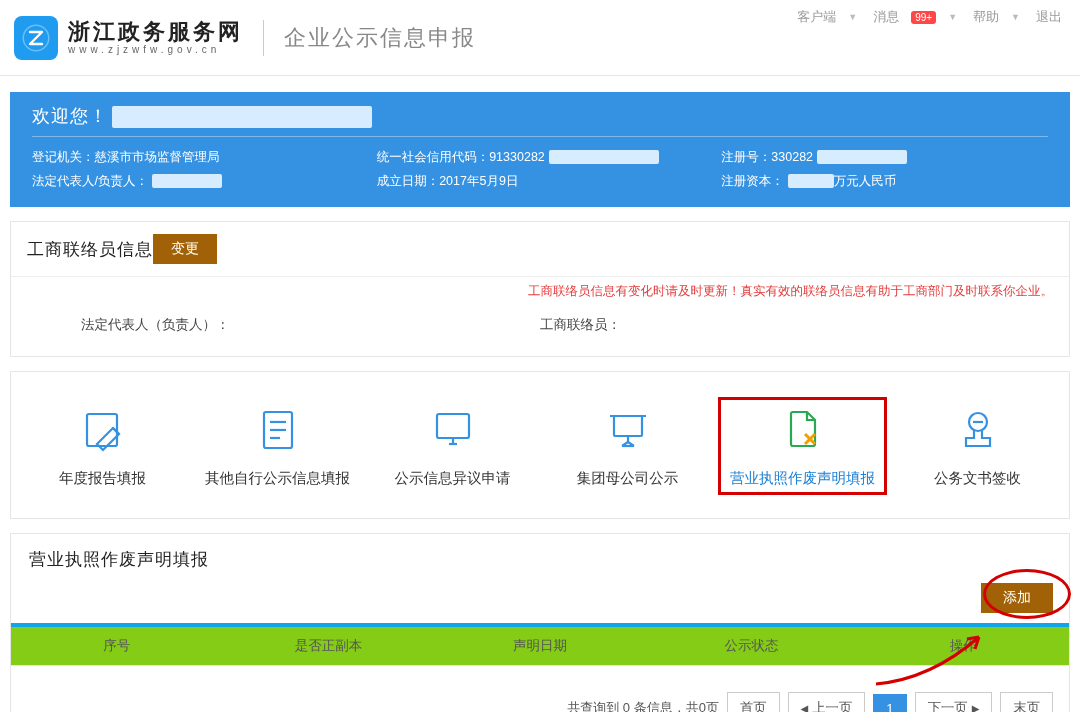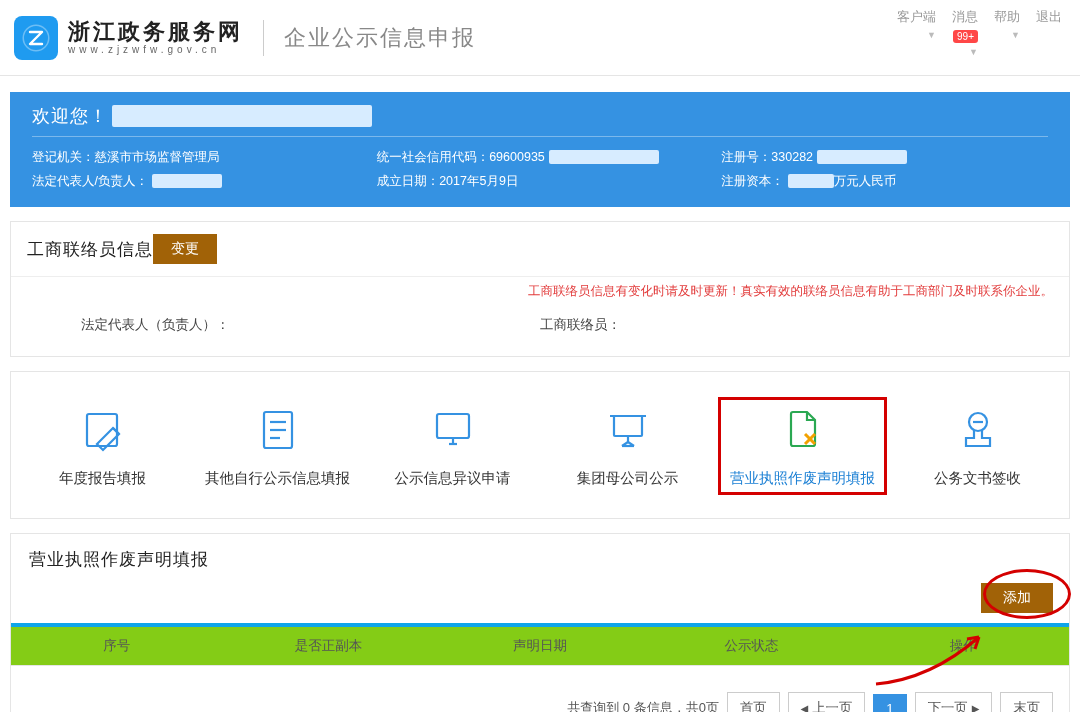--- a/index.html
+++ b/index.html
@@ -24,32 +24,32 @@
     width: 44px; height: 44px; border-radius: 8px;
     background: #1f9bf0; display:flex; align-items:center; justify-content:center;
   }
   .logo-mark svg { width:30px; height:30px; }
   .logo-txt { display:flex; flex-direction:column; line-height:1.05;}
   .logo-txt .cn { font-size: 22px; font-weight: 600; color:#222; letter-spacing:3px;}
   .logo-txt .en { font-size: 10px; letter-spacing:4px; color:#666; margin-top:2px;}
   .divider { width:1px; height:36px; background:#ccc; margin:0 20px; }
   .page-title { font-size: 22px; color:#888; letter-spacing:2px; font-weight:400;font-family:Liberation Serif, serif;}
   .top-links { position:absolute; right:18px; top:8px; display:flex; gap:16px; color:#999;}
-  .top-links .lnk { display:flex; align-items:flex-end; gap:4px; cursor:pointer;flex-direction:column;}
+  .top-links .lnk { display:flex; align-items:center; gap:12px; cursor:pointer;}
   .top-links .badge { background:#ff4747; color:#fff; font-size:10px; padding:1px 4px; border-radius:3px;}
   .top-links .chev { font-size:9px; color:#bbb;}
 
   
   .banner {
     margin: 16px 10px 0 10px;
     background:#3592e2;
     color:#fff;
     padding: 12px 22px 14px 22px;
   }
-  .banner-title { font-size:18px; letter-spacing:1px; margin-bottom:8px; display:flex; align-items:center; }
+  .banner-title { font-size:18px; letter-spacing:1px; margin-bottom:8px; display:flex; align-items:flex-end; }
   .banner-title .masked { display:inline-block; width:260px; height:22px; background:#d7ecff; border-radius:2px; margin-left:4px;}
   .banner hr { border:none; border-top:1px solid rgba(255,255,255,0.35); margin:4px 0 8px 0;}
   .banner-grid { display:flex; gap:18px;}
   .banner-col { flex:1; font-size:12.5px; line-height:24px; }
   .banner-col .row { display:flex; align-items:center; }
   .banner-col .mask { display:inline-block; height:14px; background:#d7ecff; border-radius:2px; margin-left:4px;}
 
   
   .card {
     margin: 14px 10px 0 10px;
@@ -139,21 +139,21 @@
           <span>慈溪市市场监督管理局</span>
         </div>
       <div class="row">
           <span>法定代表人/负责人：</span>
           <span class="mask" style="width:70px"></span>
         </div>
     </div>
     <div class="banner-col">
       <div class="row">
           <span>统一社会信用代码：</span>
-          <span>69600935</span>
+          <span>91330282</span>
           <span class="mask" style="width:110px"></span>
         </div>
       <div class="row">
           <span>成立日期：</span>
           <span>2017年5月9日</span>
         </div>
     </div>
     <div class="banner-col">
       <div class="row">
           <span>注册号：</span>

